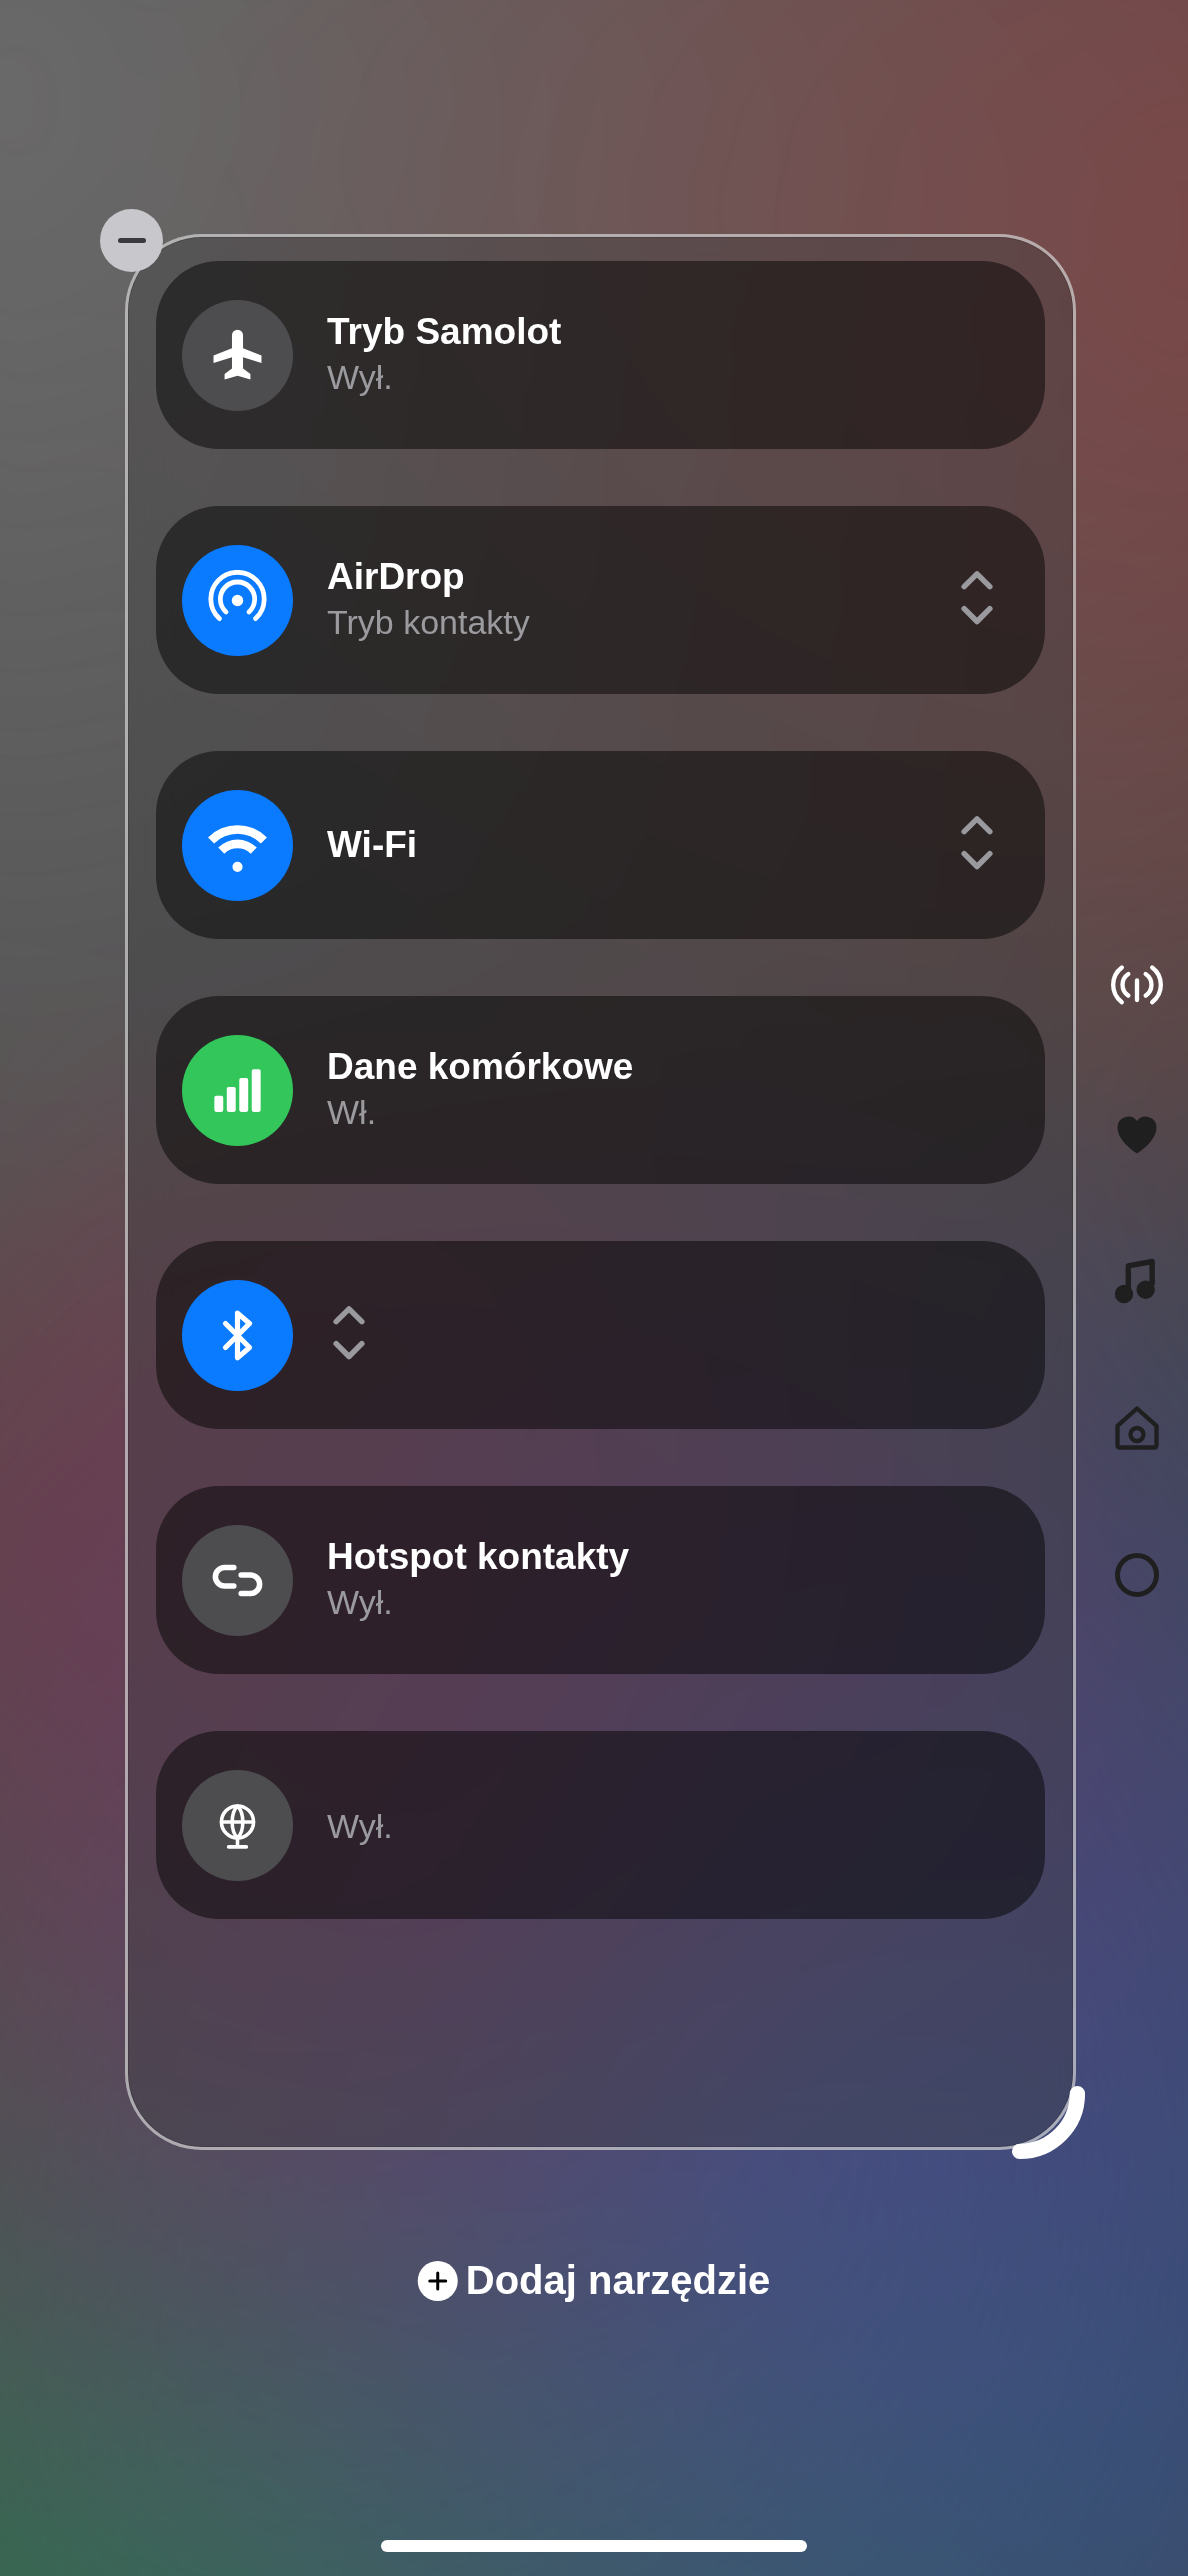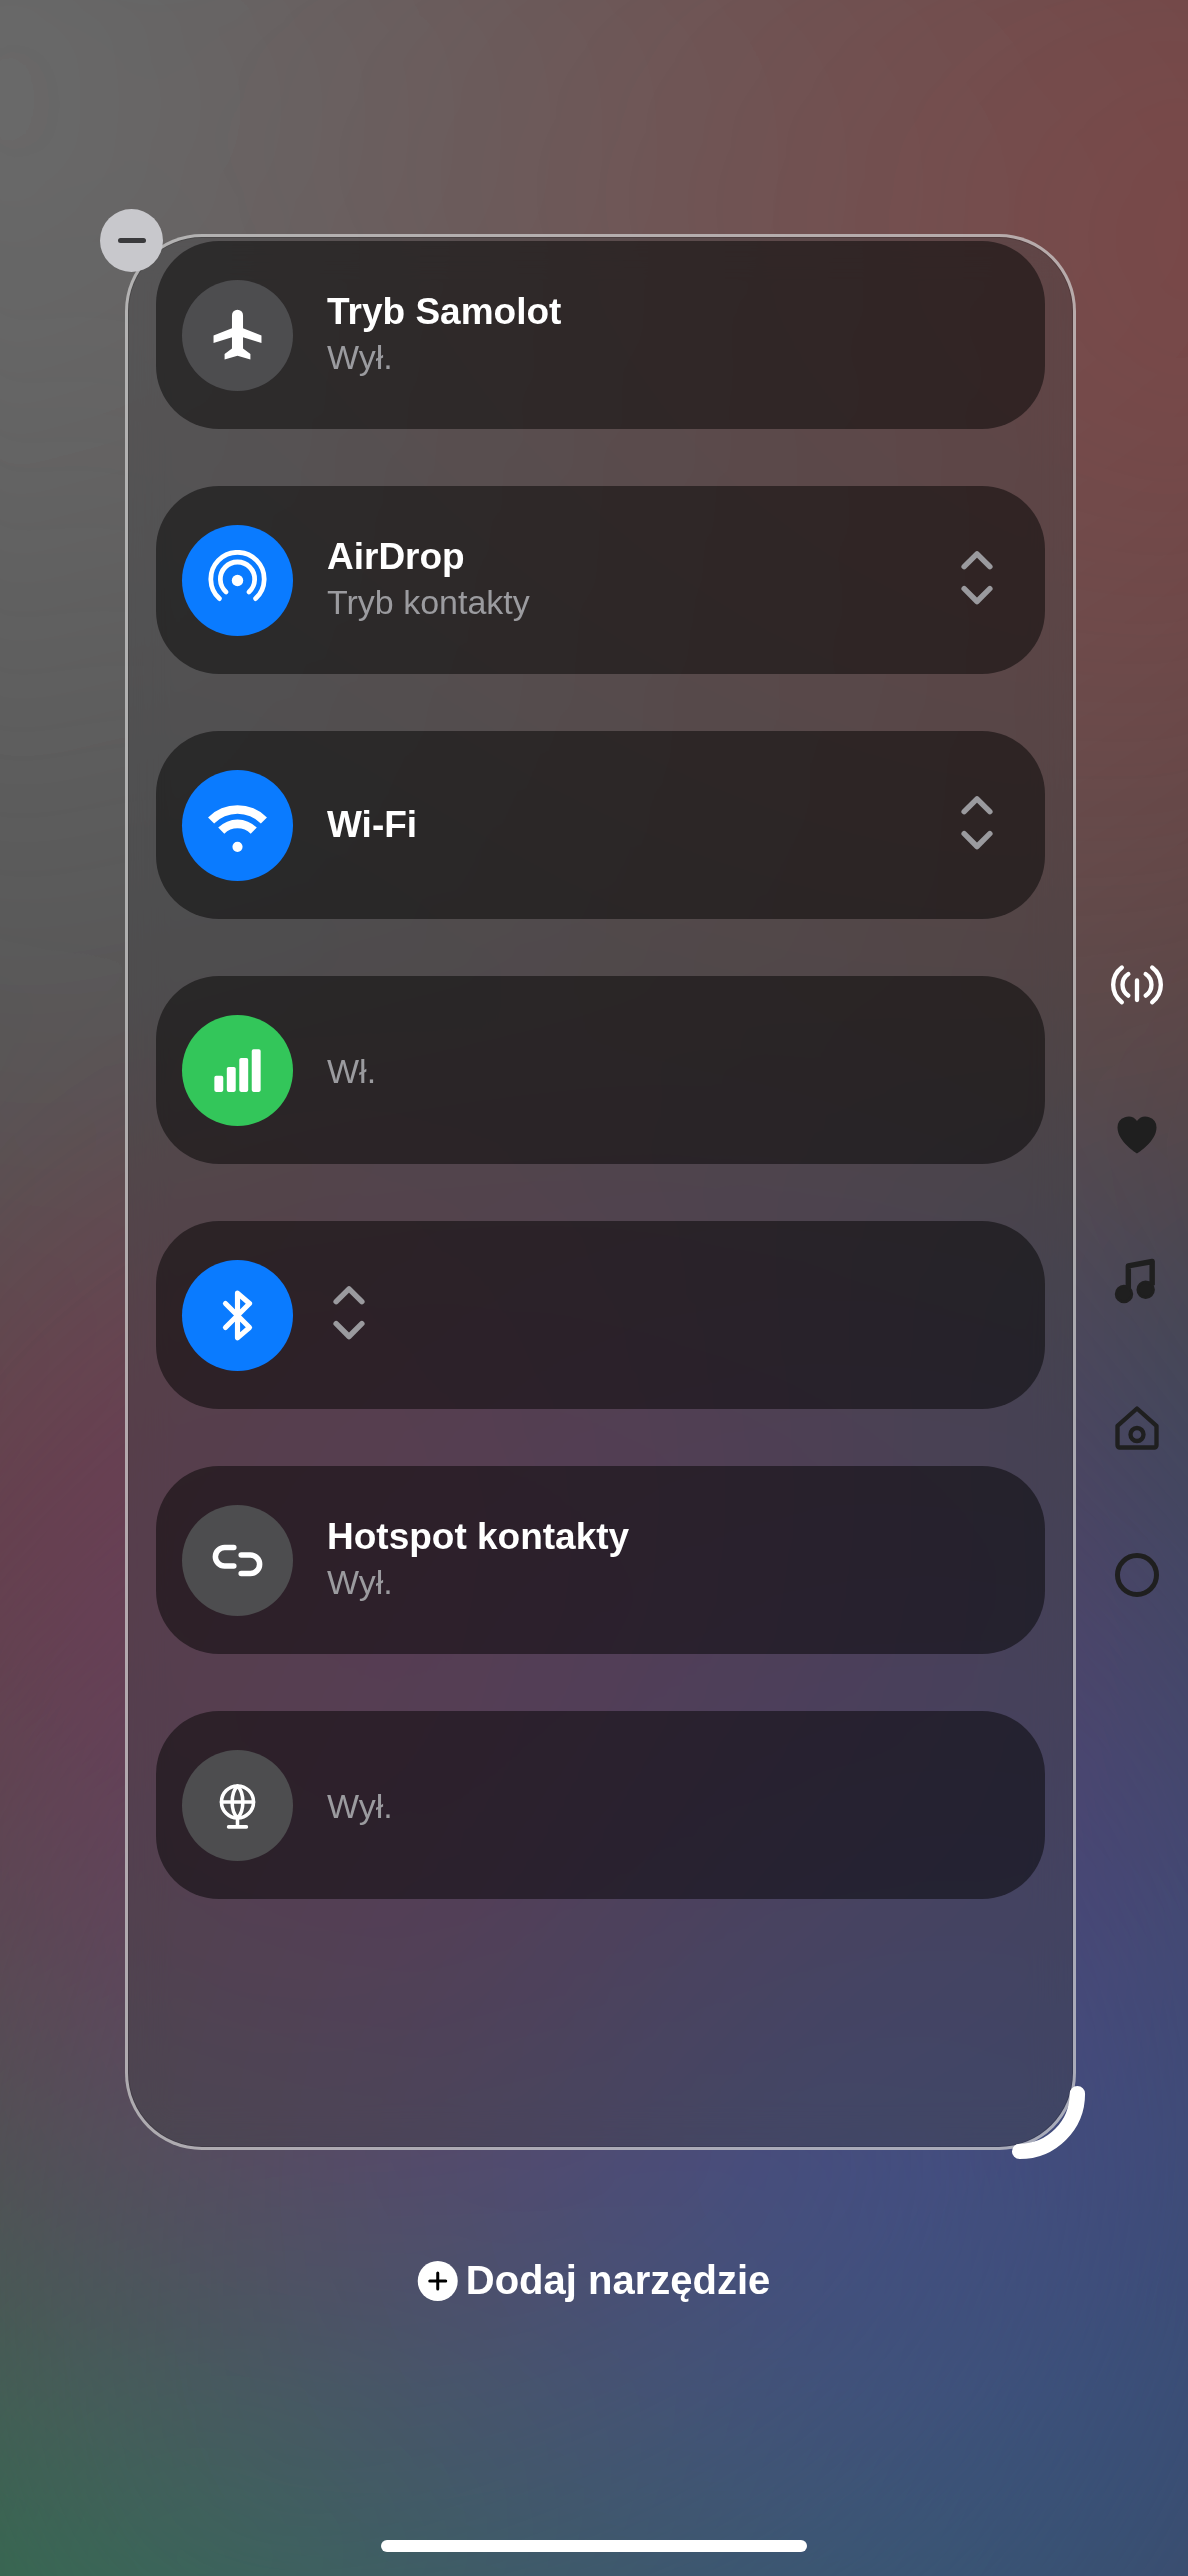--- a/index.html
+++ b/index.html
@@ -44,21 +44,21 @@
     left: 125px;
     top: 234px;
     width: 951px;
     height: 1916px;
     border-radius: 77px;
     border: 3px solid rgba(255,255,255,0.55);
     background: rgba(60,60,64,0.38);
     box-shadow: 0 0 0 1px rgba(0,0,0,0.15) inset;
     backdrop-filter: blur(20px);
     box-sizing: border-box;
-    padding: 4px 28px 28px 28px;
+    padding: 24px 28px 28px 28px;
   }
 
   .remove-pill {
     position: absolute;
     left: -28px;
     top: -28px;
     width: 63px;
     height: 63px;
     border-radius: 50%;
     background: #c8c8cc;
@@ -301,20 +301,21 @@
   <div class="row">
     <div class="icon ic-green">
       <svg viewBox="0 0 64 64" width="57" height="57" fill="#ffffff">
         <rect x="6" y="38" width="10" height="18" rx="2"></rect>
         <rect x="20" y="28" width="10" height="28" rx="2"></rect>
         <rect x="34" y="18" width="10" height="38" rx="2"></rect>
         <rect x="48" y="8" width="10" height="48" rx="2"></rect>
       </svg>
     </div>
     <div class="labels">
+      <div class="title">Dane komórkowe</div>
       <div class="subtitle">Wł.</div>
     </div>
   </div>
 
   <div class="row">
     <div class="icon ic-blue">
       <svg viewBox="0 0 64 64" width="55" height="55" fill="none" stroke="#ffffff" stroke-width="6" stroke-linejoin="round" stroke-linecap="round">
         <path d="M18 18l28 28-14 12V6l14 12-28 28"></path>
       </svg>
     </div>

